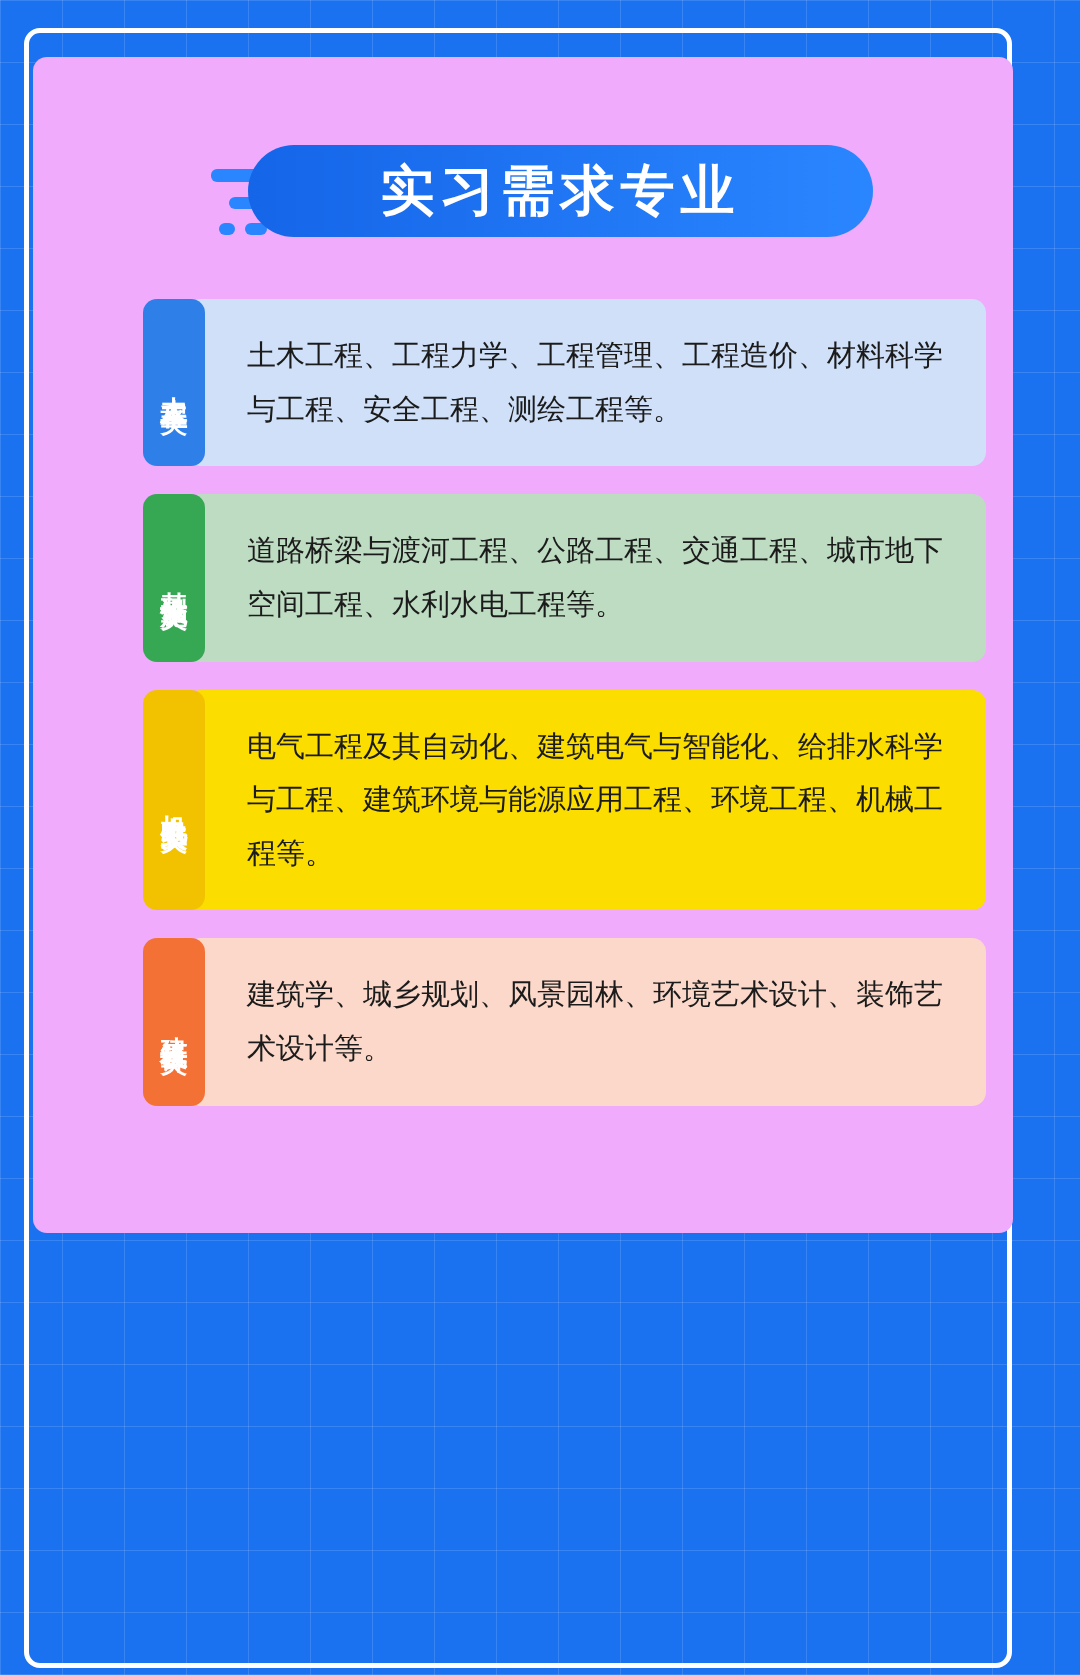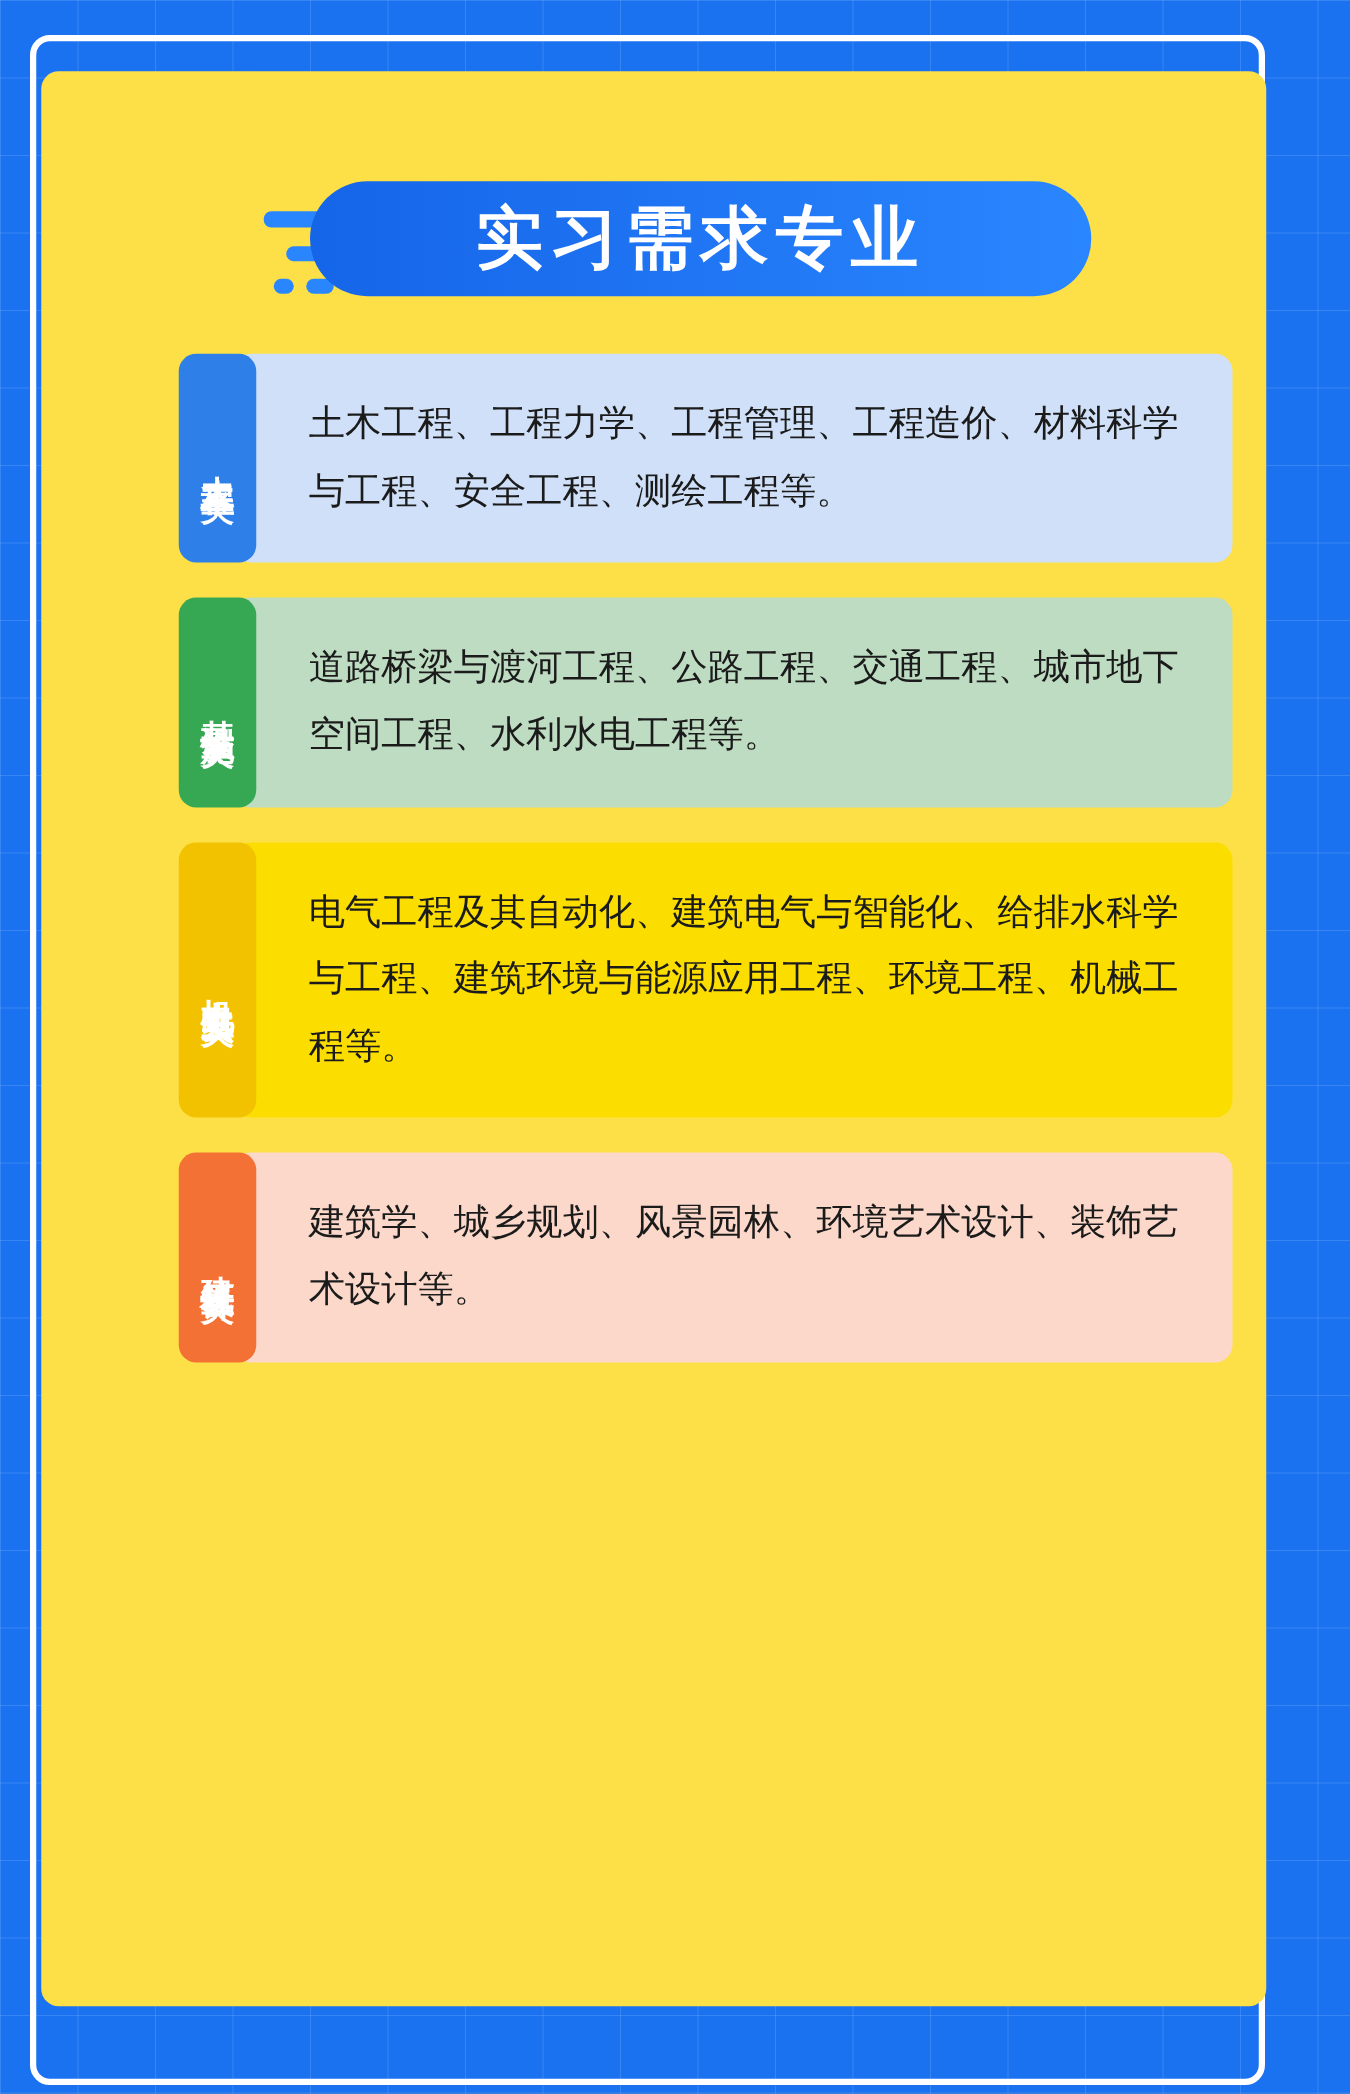--- a/index.html
+++ b/index.html
@@ -32,22 +32,22 @@
     height: 1640px;
     border: 5px solid #ffffff;
     border-radius: 16px;
     box-sizing: border-box;
   }
   .card {
     position: absolute;
     left: 33px;
     top: 57px;
     width: 980px;
-    height: 1548px;
-    background: #fde047;
+    height: 1176px;
+    background: #f0abfc;
     border-radius: 14px;
     box-sizing: border-box;
     overflow: hidden;
   }
 
   
   .title-wrap {
     position: relative;
     margin-top: 88px;
     height: 110px;
@@ -87,21 +87,21 @@
     font-size: 31px;
     line-height: 1.78;
     font-weight: bold;
     color: #1b1b1b;
     text-indent: 62px;
     font-family: "Liberation Sans", sans-serif;
   }
 
   
   .rows {
-    margin-top: 28px;
+    margin-top: 44px;
     padding: 0 27px 0 110px;
   }
   .row {
     position: relative;
     margin-bottom: 28px;
     display: flex;
     align-items: stretch;
   }
   .row-tab {
     width: 62px;

